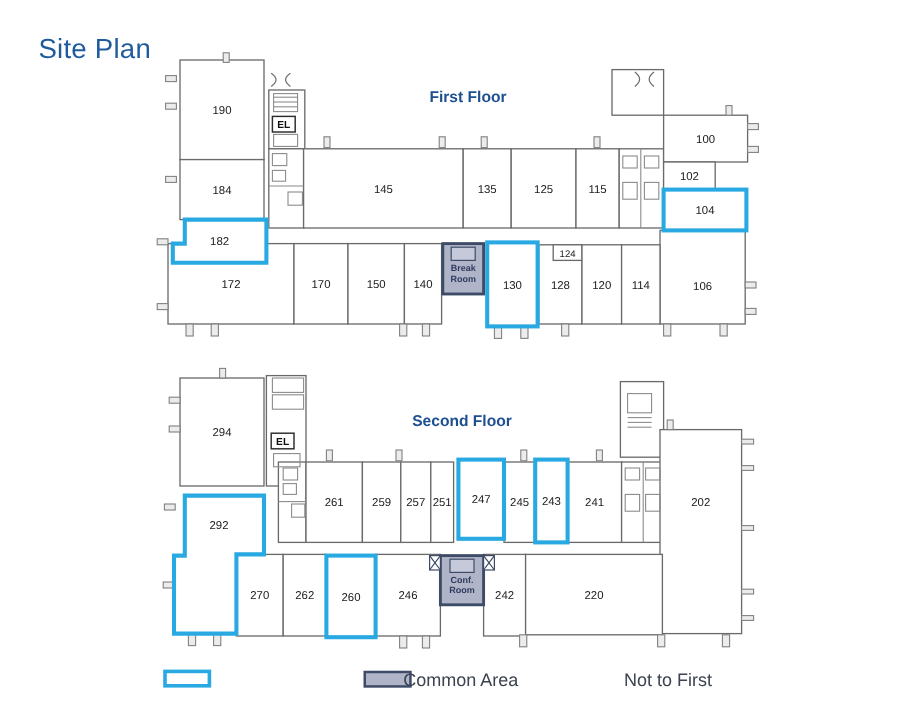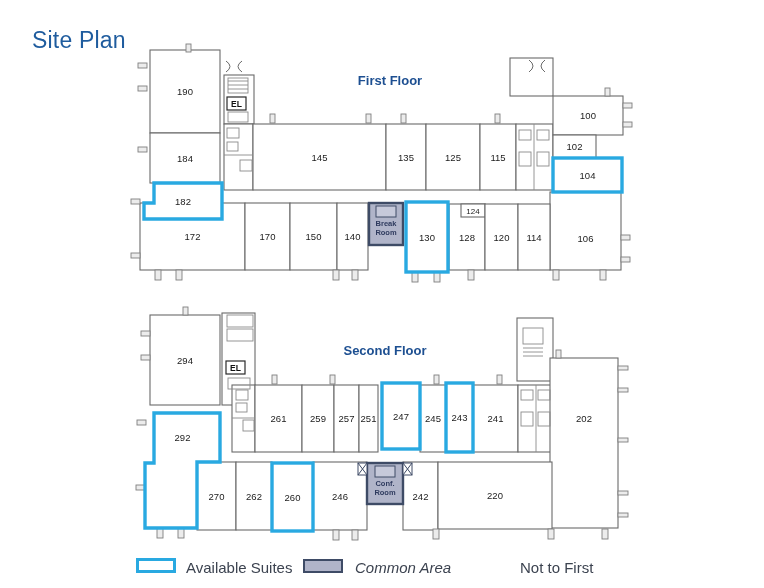--- a/index.html
+++ b/index.html
@@ -37,21 +37,21 @@
   .legend-text{font-size:15px;color:#3c4350;line-height:17px;}
   #legend-available-swatch{
     left:136px;top:558px;width:40px;height:15px;box-sizing:border-box;
     border:3.5px solid var(--available);background:#fff;
   }
   #legend-common-swatch{
     left:303px;top:559px;width:40px;height:14px;box-sizing:border-box;
     border:2.5px solid var(--common-stroke);background:var(--common-fill);
   }
   #legend-available-label{left:186px;top:559px;}
-  #legend-common-label{left:355px;top:559px;font-style:italic;}
+  #legend-common-label{left:336px;top:559px;}
   #not-to-scale{left:520px;top:559px;}
 </style>
 </head>
 <body>
 
 <div id="canvas">
   <div id="page-title" class="abs">Site Plan</div>
 
   <svg id="plan" width="764" height="588" viewBox="0 0 764 588">
       <g>
@@ -234,19 +234,18 @@
         <text x="385" y="485.55" class="common-label"><tspan x="385" y="485.55">Conf.</tspan><tspan x="385" y="494.55">Room</tspan></text>
         <text x="182.5" y="440.5" class="room-label">292</text>
         <text x="401" y="419.5" class="room-label">247</text>
         <text x="459.5" y="421" class="room-label">243</text>
         <text x="292.5" y="500.5" class="room-label">260</text>
         <text x="385" y="355" class="floor-name">Second Floor</text>
       </g>
     </svg>
 
   <div id="legend-available-swatch" class="abs"></div>
-  <div id="legend-available-label" class="abs legend-text">Available Suites</div>
 
   <div id="legend-common-swatch" class="abs"></div>
   <div id="legend-common-label" class="abs legend-text">Common Area</div>
 
   <div id="not-to-scale" class="abs legend-text">Not to First</div>
 </div>
 
 </body></html>

